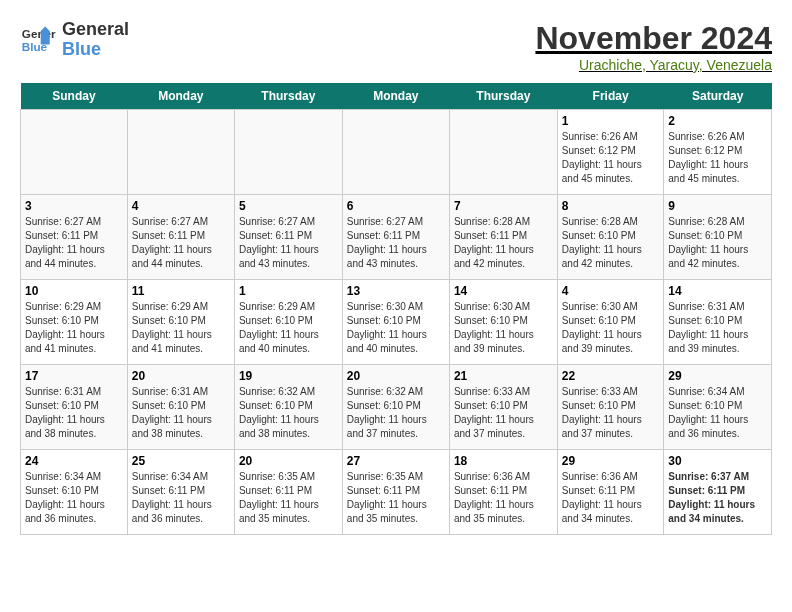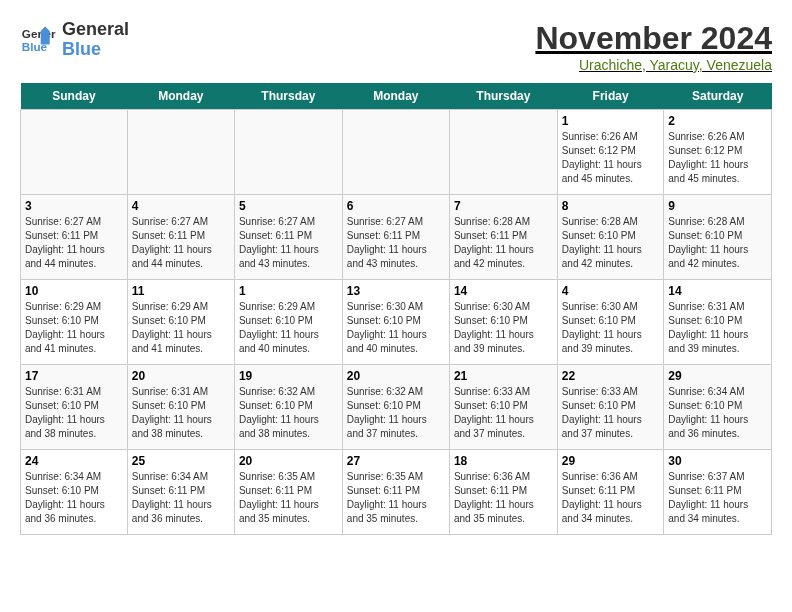--- a/index.html
+++ b/index.html
@@ -307,19 +307,19 @@
 Daylight: 11 hours and 35 minutes.</div>
         </td>
         <td>
           <div class="day-num">29</div>
           <div class="day-info" style="white-space: pre-line;">Sunrise: 6:36 AM
 Sunset: 6:11 PM
 Daylight: 11 hours and 34 minutes.</div>
         </td>
         <td>
           <div class="day-num">30</div>
-          <div class="day-info" style="white-space: pre-line;">Sunrise: 6:37 AM
+          <div class="day-info" style="white-space: pre-line; font-weight: bold;">Sunrise: 6:37 AM
 Sunset: 6:11 PM
 Daylight: 11 hours and 34 minutes.</div>
         </td>
       </tr>
     </tbody>
 </table>
 
 </body></html>

